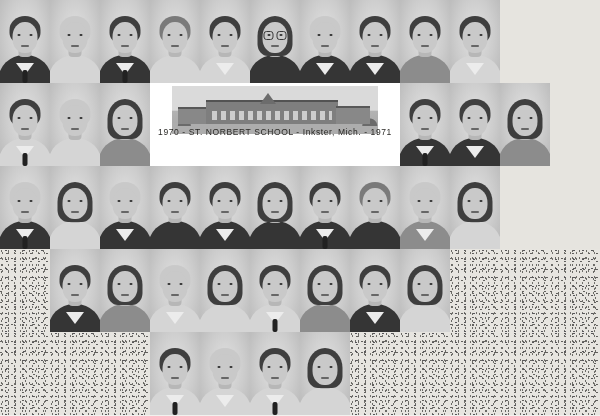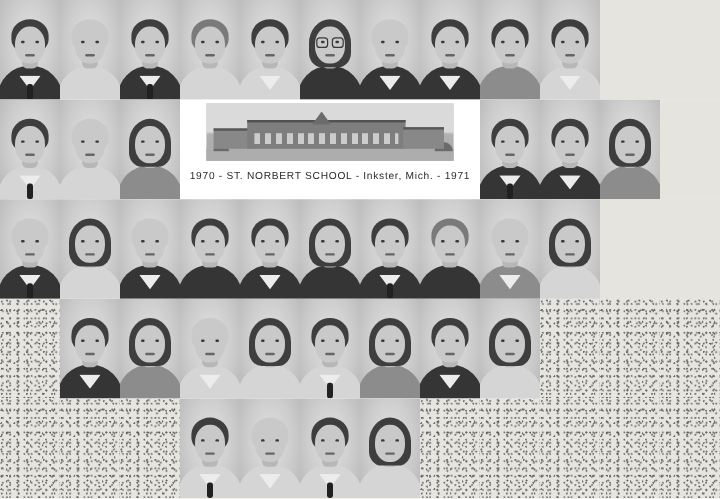--- a/index.html
+++ b/index.html
@@ -254,21 +254,21 @@
     width: 100%;
     height: 14px;
     background:
       radial-gradient(circle at 6% 100%, #6d6a63 6px, transparent 7px),
       radial-gradient(circle at 96% 100%, #6d6a63 7px, transparent 8px);
   }
   .caption {
     position: absolute;
     left: 0;
     right: 0;
-    top: 58px;
+    top: 44px;
     text-align: center;
     font-family: "Liberation Sans", sans-serif;
     font-size: 8.5px;
     letter-spacing: 0.6px;
     color: #2b2a27;
     white-space: nowrap;
   }
 </style>
 </head>
 <body>

